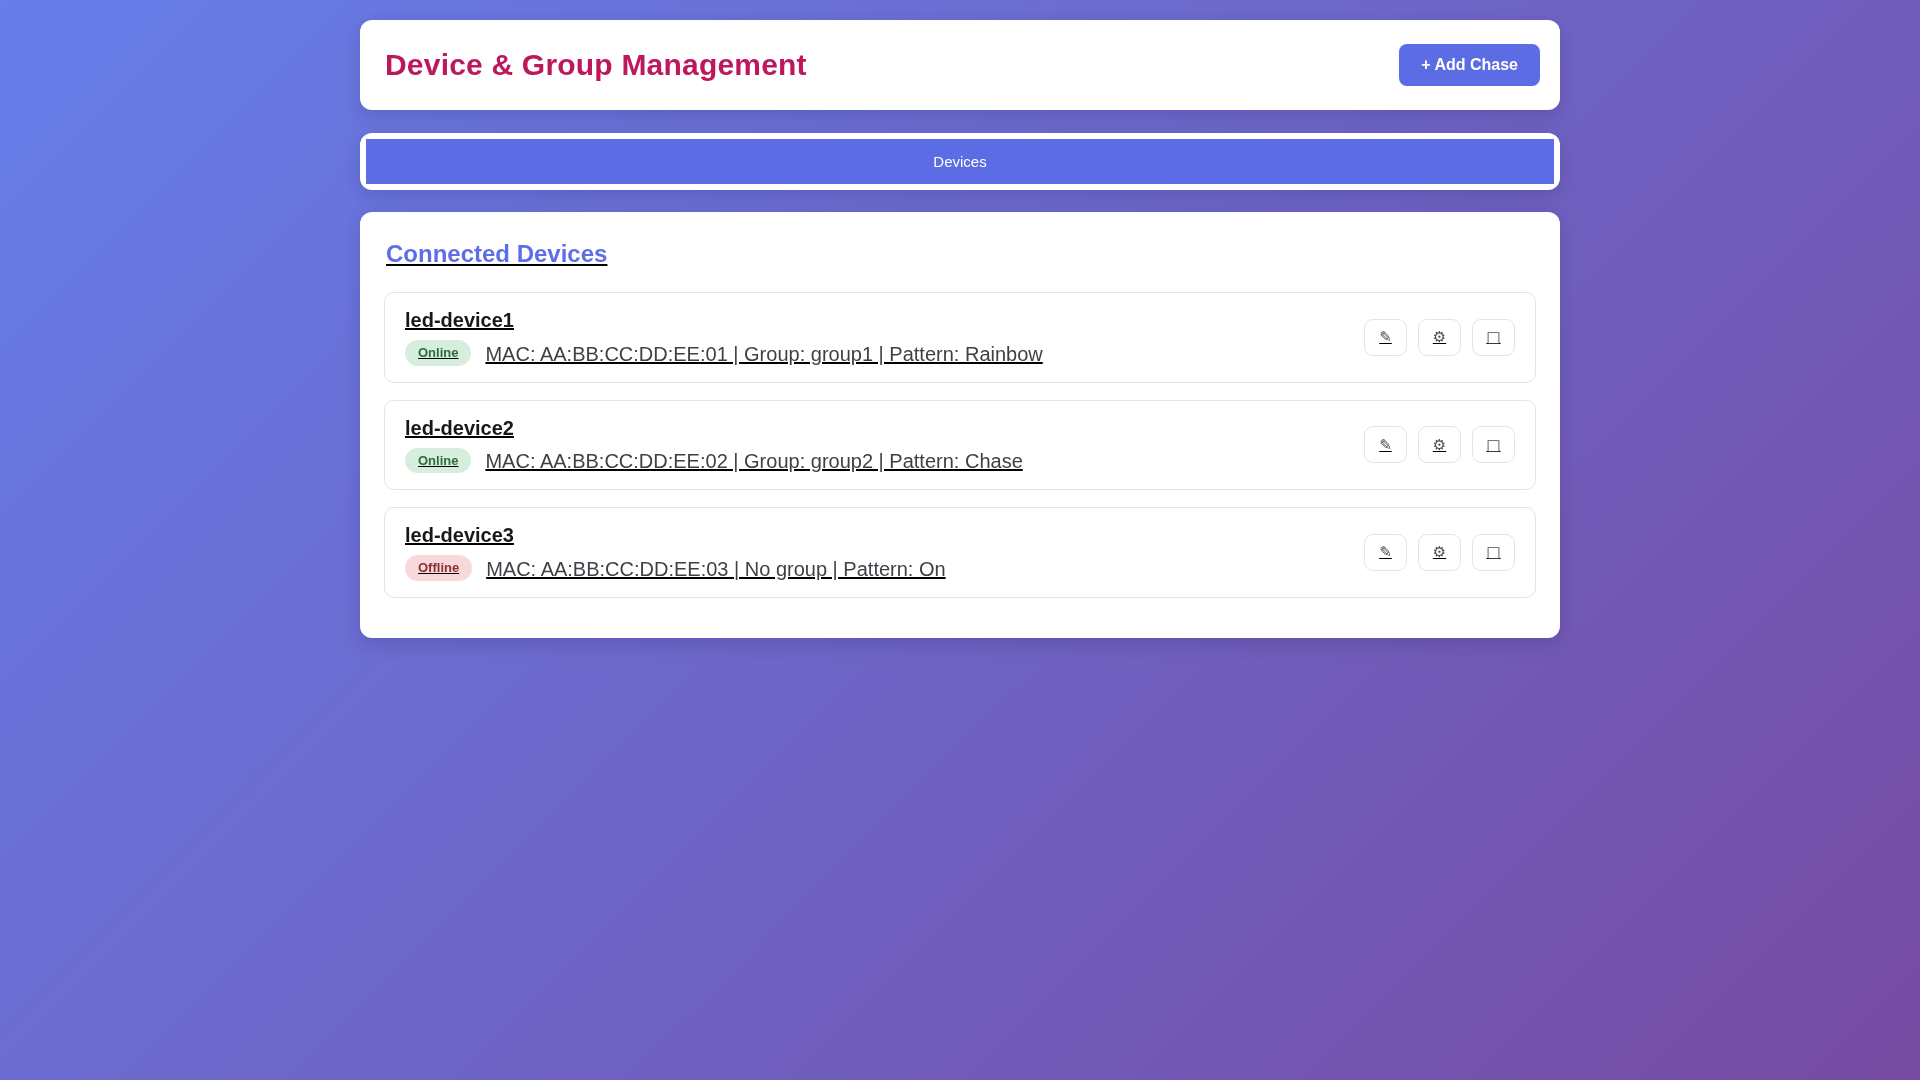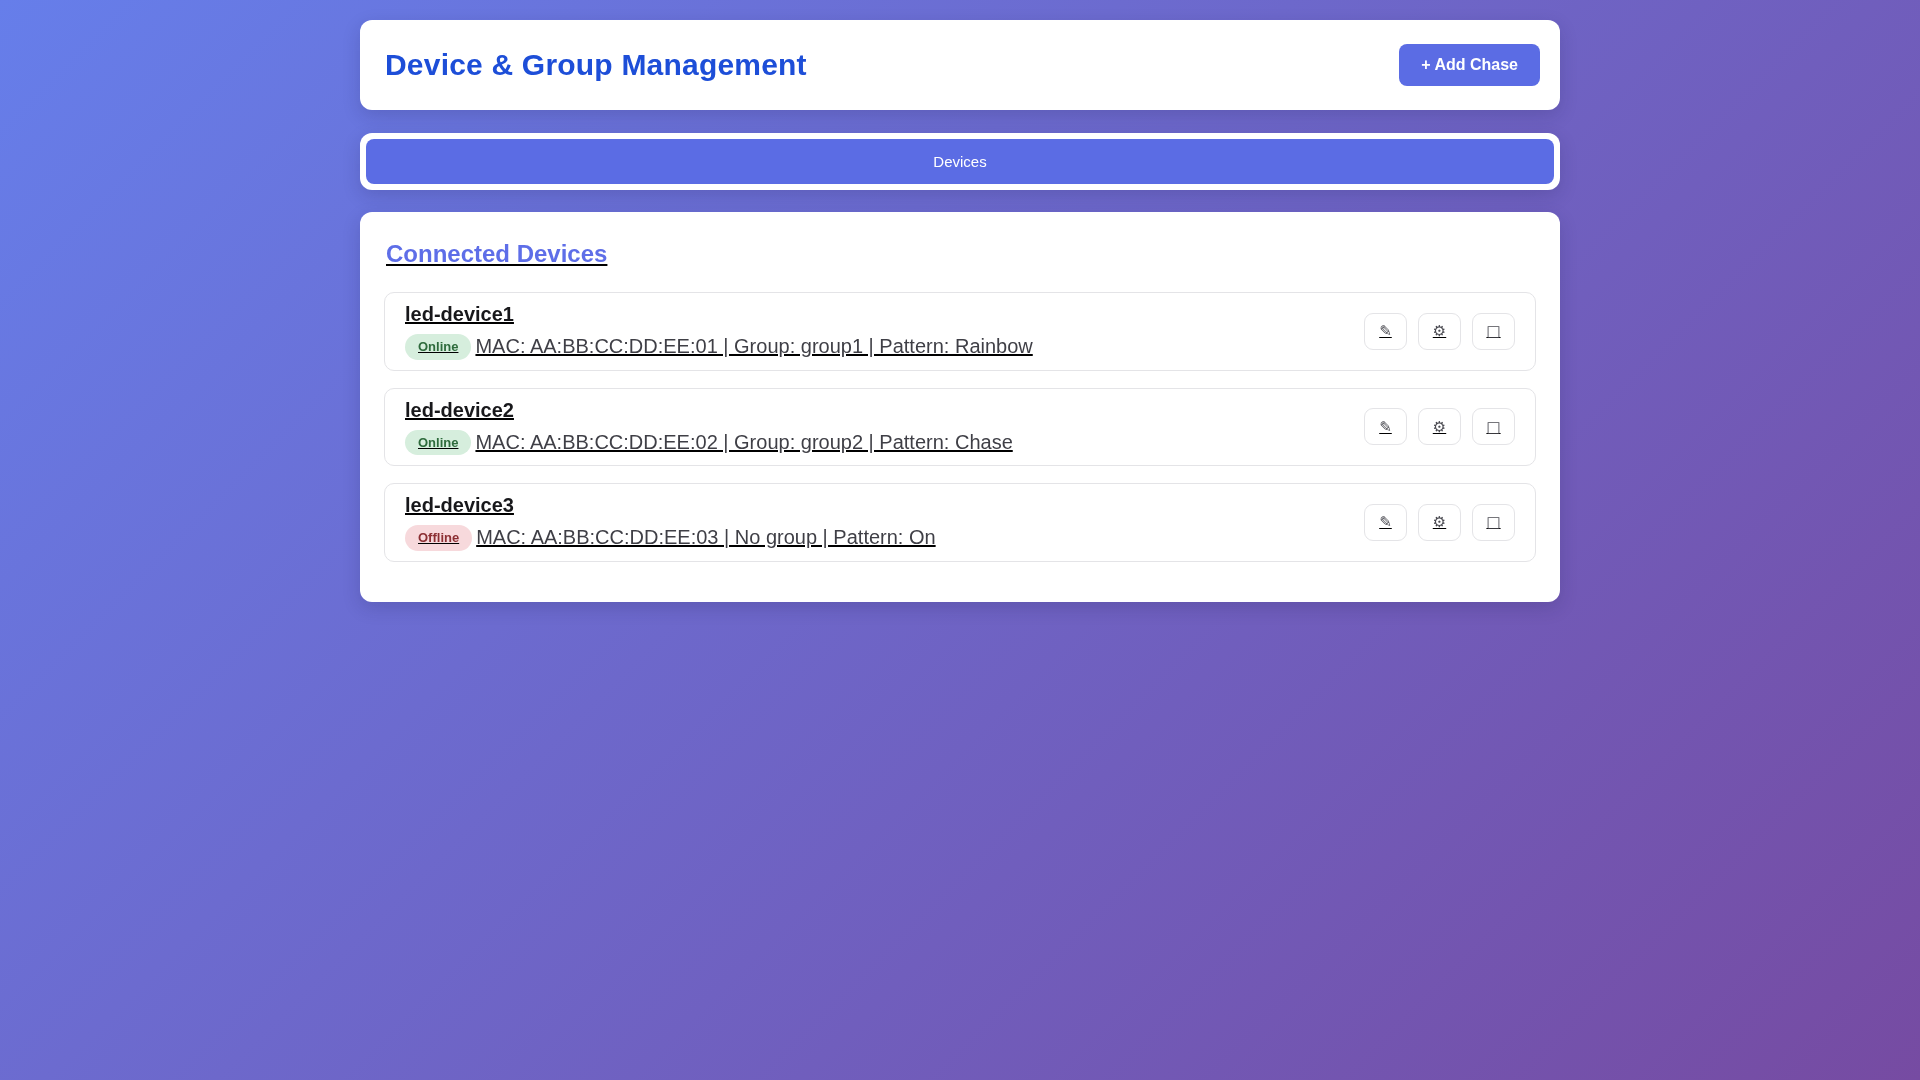--- a/index.html
+++ b/index.html
@@ -17,21 +17,21 @@
   }
   
   .header-card {
     height: 90px;
     display: flex;
     align-items: center;
     justify-content: space-between;
     padding: 0 20px 0 25px;
     margin-bottom: 23px;
   }
-  .page-title { font-size: 30px; font-weight: bold; color: #1d4ed8; letter-spacing: 0.2px; }
+  .page-title { font-size: 30px; font-weight: bold; color: #be185d; letter-spacing: 0.2px; }
   .add-btn {
     background: #5b6ce4;
     color: #ffffff;
     border: none;
     border-radius: 8px;
     font-family: inherit;
     font-size: 16px;
     font-weight: bold;
     padding: 12px 22px;
     cursor: pointer;
@@ -40,41 +40,41 @@
   .tabbar {
     display: flex;
     padding: 6px;
     margin-bottom: 22px;
   }
   .tab {
     flex: 1;
     text-align: center;
     padding: 14px 0;
     font-size: 15px;
-    border-radius: 8px;
+    border-radius: 0;
     color: #27272a;
     cursor: pointer;
   }
   .tab.active { background: #5b6ce4; color: #ffffff; }
   
   .devices-card { padding: 24px; text-decoration: underline; }
   .section-title { font-size: 24px; font-weight: bold; color: #5e6ee8; margin: 4px 0 24px 2px; }
   .device-row {
     border: 1px solid #e4e4e7;
     border-radius: 10px;
-    padding: 10px 20px;
+    padding: 16px 20px;
     display: flex;
     justify-content: space-between;
     align-items: center;
     margin-bottom: 17px;
     min-height: 78px;
   }
   .device-row:last-child { margin-bottom: 16px; }
   .device-name { font-size: 20px; font-weight: bold; color: #18181b; margin-bottom: 8px; }
-  .device-meta-row { display: flex; align-items: center; gap: 4px; }
+  .device-meta-row { display: flex; align-items: flex-end; gap: 14px; }
   .badge {
     font-size: 13px;
     font-weight: bold;
     padding: 5px 13px;
     border-radius: 999px;
     line-height: 1.2;
   }
   .badge.online { background: #d6eedd; color: #2e6b3c; }
   .badge.offline { background: #f7d9dc; color: #8c2f33; }
   .device-meta { font-size: 20px; color: #3f3f46; }

